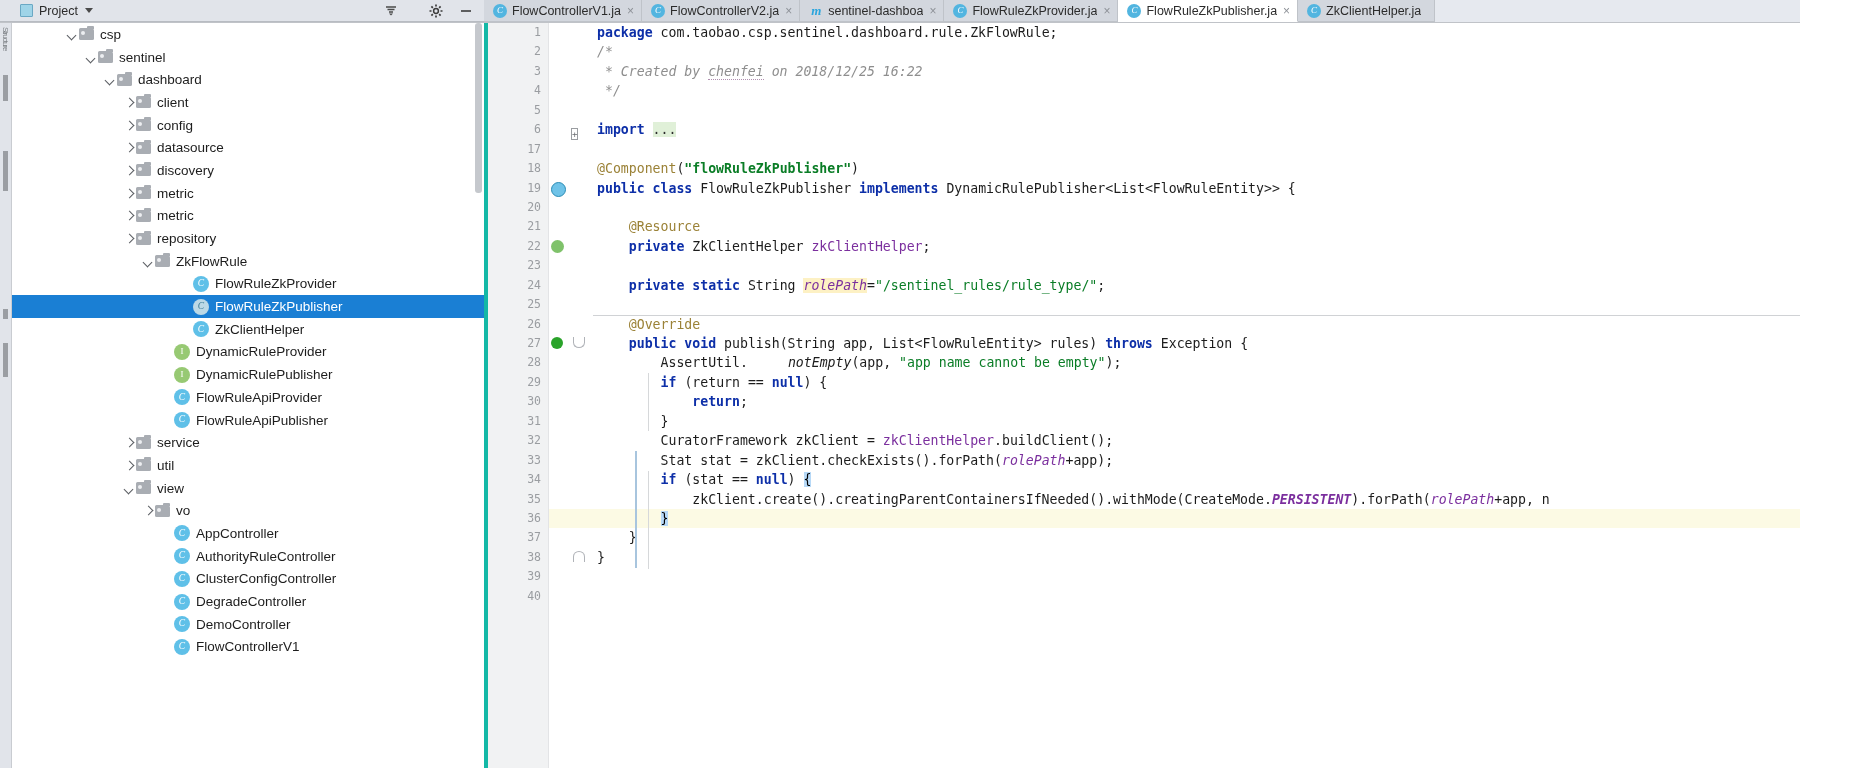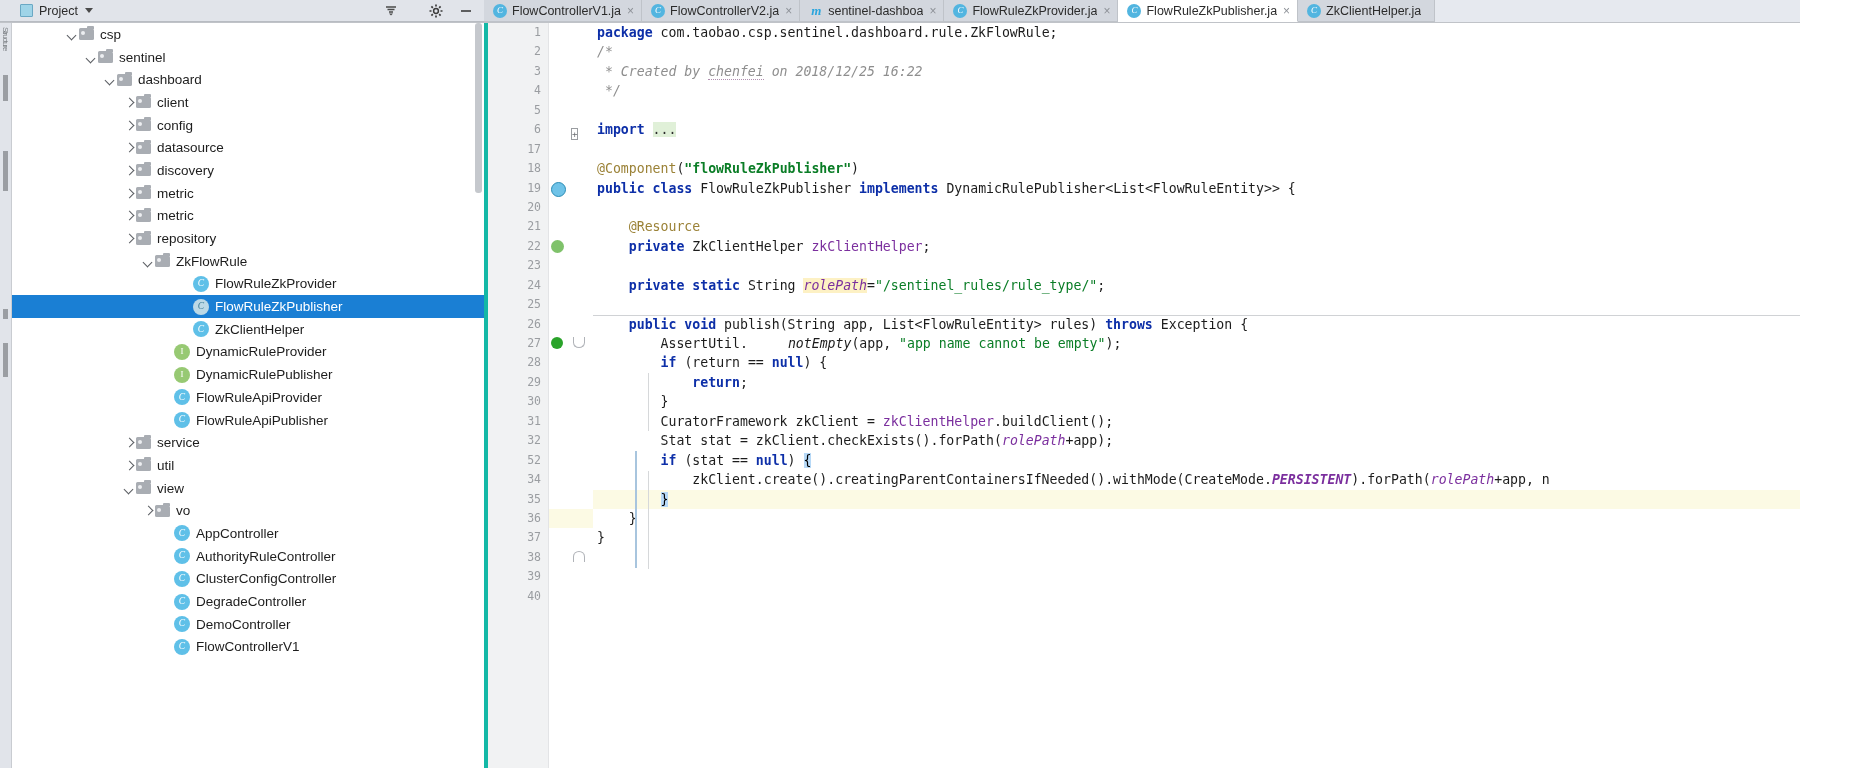--- a/index.html
+++ b/index.html
@@ -651,21 +651,21 @@
           <div class="gnum">23</div>
           <div class="gnum">24</div>
           <div class="gnum">25</div>
           <div class="gnum">26</div>
           <div class="gnum">27</div>
           <div class="gnum">28</div>
           <div class="gnum">29</div>
           <div class="gnum">30</div>
           <div class="gnum">31</div>
           <div class="gnum">32</div>
-          <div class="gnum">52</div>
+          <div class="gnum">33</div>
           <div class="gnum">34</div>
           <div class="gnum">35</div>
           <div class="gnum">36</div>
           <div class="gnum">37</div>
           <div class="gnum">38</div>
           <div class="gnum">39</div>
           <div class="gnum">40</div>
         </div>
       <div class="marks">
           <div class="mark-row"></div>
@@ -725,20 +725,21 @@
             <div class="cline"><span class="kw">import</span> <span class="foldbox">...</span></div>
             <div class="cline"></div>
             <div class="cline"><span class="ann">@Component</span><span class="pl">(</span><span class="str">"flowRuleZkPublisher"</span><span class="pl">)</span></div>
             <div class="cline"><span class="kw">public class</span> <span class="pl">FlowRuleZkPublisher</span> <span class="kw">implements</span> <span class="pl">DynamicRulePublisher&lt;List&lt;FlowRuleEntity&gt;&gt; {</span></div>
             <div class="cline"></div>
             <div class="cline">    <span class="ann">@Resource</span></div>
             <div class="cline">    <span class="kw">private</span> <span class="pl">ZkClientHelper</span> <span class="fld">zkClientHelper</span><span class="pl">;</span></div>
             <div class="cline"></div>
             <div class="cline">    <span class="kw">private static</span> <span class="pl">String</span> <span class="hlbox sfld">rolePath</span><span class="pl">=</span><span class="str2">"/sentinel_rules/rule_type/"</span><span class="pl">;</span></div>
             <div class="cline"></div>
+            <div class="cline">    <span class="ann">@Override</span></div>
             <div class="cline">    <span class="kw">public void</span> <span class="pl">publish(String app, List&lt;FlowRuleEntity&gt; rules) </span><span class="kw">throws</span> <span class="pl">Exception {</span></div>
             <div class="cline">        <span class="pl">AssertUtil.</span><span class="mth">notEmpty</span><span class="pl">(app, </span><span class="str2">"app name cannot be empty"</span><span class="pl">);</span></div>
             <div class="cline">        <span class="kw">if</span> <span class="pl">(return == </span><span class="kw">null</span><span class="pl">) {</span></div>
             <div class="cline">            <span class="kw">return</span><span class="pl">;</span></div>
             <div class="cline">        <span class="pl">}</span></div>
             <div class="cline">        <span class="pl">CuratorFramework zkClient = </span><span class="fld">zkClientHelper</span><span class="pl">.buildClient();</span></div>
             <div class="cline">        <span class="pl">Stat stat = zkClient.checkExists().forPath(</span><span class="sfld">rolePath</span><span class="pl">+app);</span></div>
             <div class="cline">        <span class="kw">if</span> <span class="pl">(stat == </span><span class="kw">null</span><span class="pl">) </span><span class="selbox">{</span></div>
             <div class="cline">            <span class="pl">zkClient.create().creatingParentContainersIfNeeded().withMode(CreateMode.</span><span class="stat">PERSISTENT</span><span class="pl">).forPath(</span><span class="sfld">rolePath</span><span class="pl">+app, n</span></div>
             <div class="cline hl">        <span class="selbox">}</span></div>

